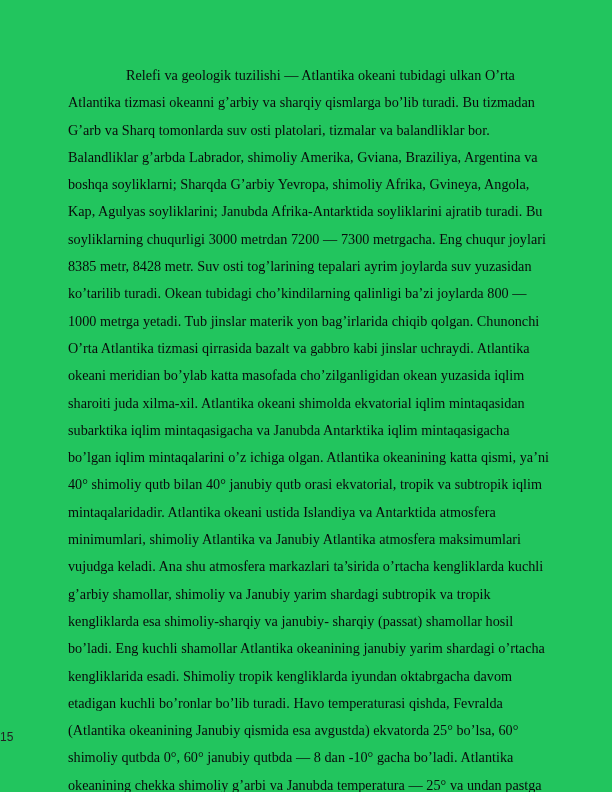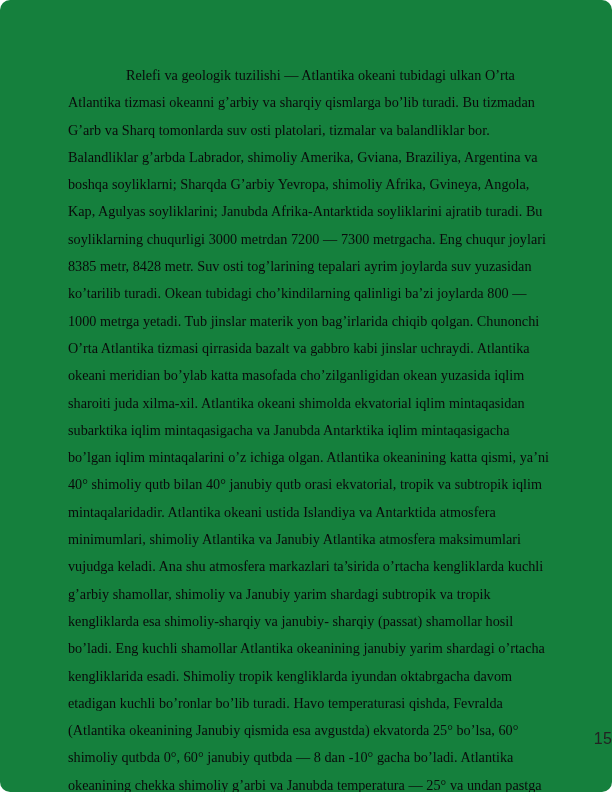--- a/index.html
+++ b/index.html
@@ -16,22 +16,21 @@
     color: #000000;
     -webkit-font-smoothing: antialiased;
   }
 
   #page {
     position: absolute;
     left: 0;
     top: 0;
     width: 612px;
     height: 792px;
-    background: #15803d;
-    border-radius: 10px;
+    background: #22c55e;
   }
 
   #text-body {
     position: absolute;
     left: 68px;
     top: 62px;
     width: 488px;
   }
 
   .para {
@@ -43,23 +42,23 @@
     color: #0a0a0a;
     word-spacing: 0.1px;
     letter-spacing: 0.01px;
   }
 
   #page-number {
     position: absolute;
     left: 0;
     top: 730px;
     width: 612px;
-    text-align: right;
+    text-align: left;
     font-family: "Liberation Sans", "DejaVu Sans", sans-serif;
-    font-size: 16px;
+    font-size: 12px;
     color: #222222;
     letter-spacing: 0.2px;
   }
 </style>
 </head>
 <body>
 
 <div id="page">
 
   <div id="text-body">

